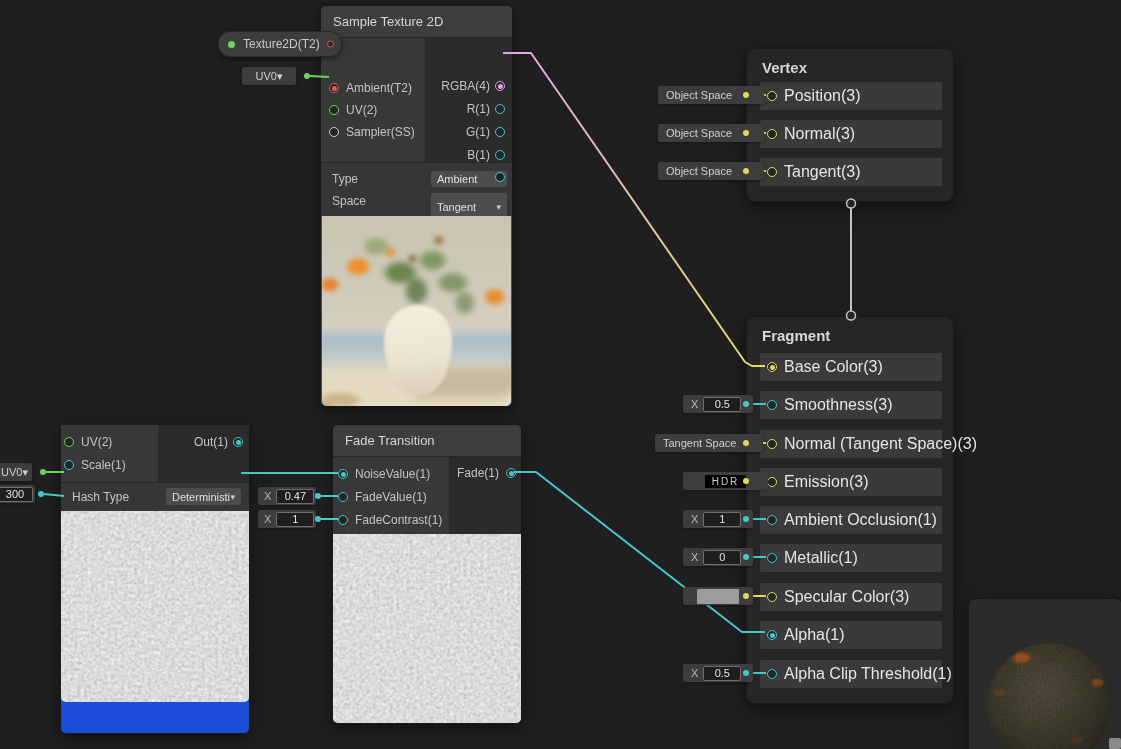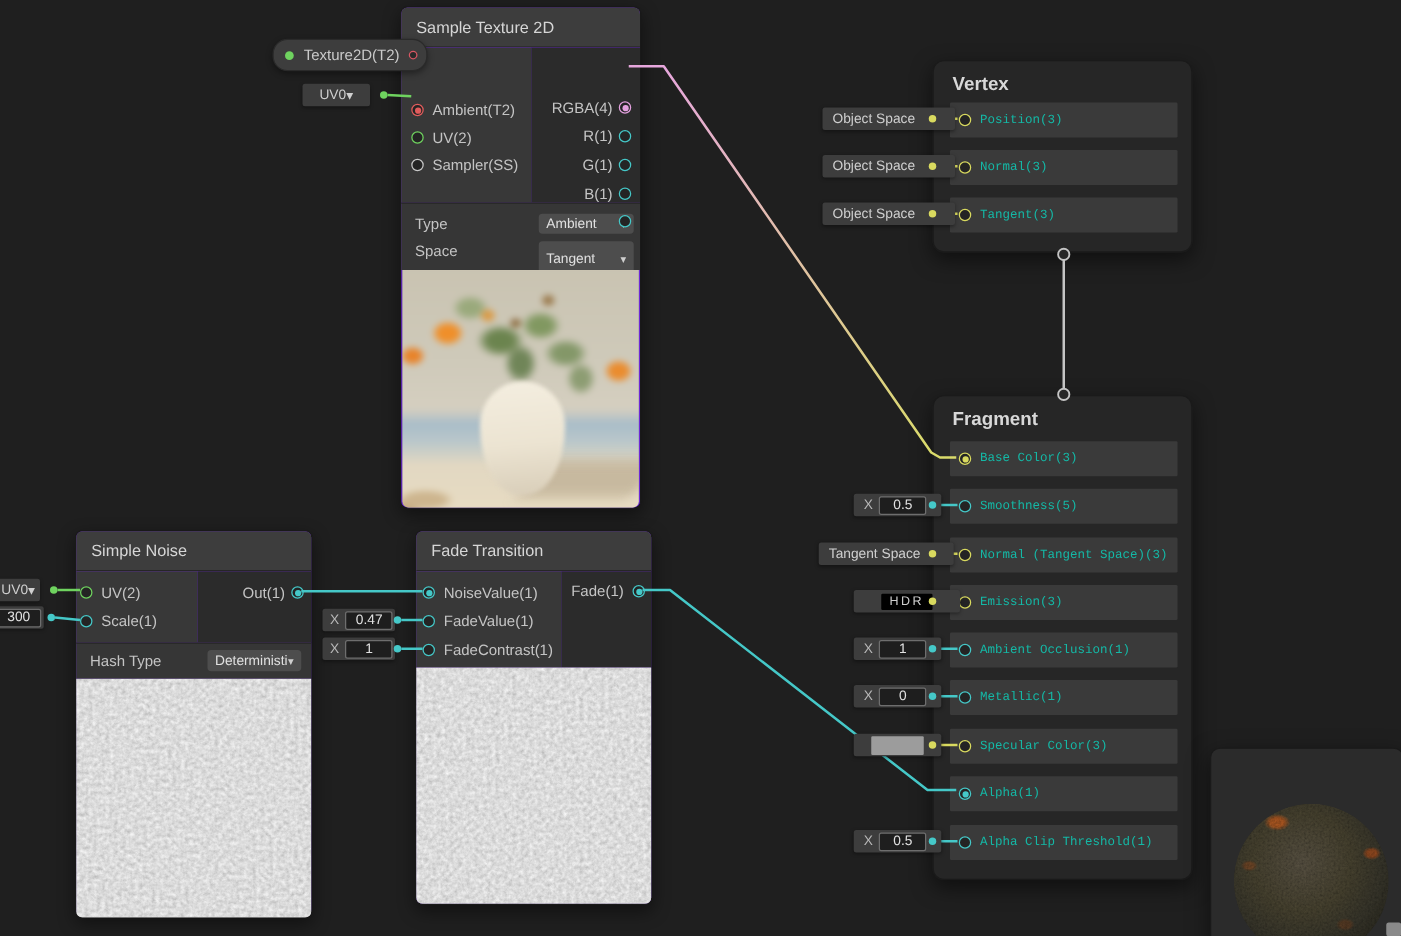--- a/index.html
+++ b/index.html
@@ -1,33 +1,33 @@
 <!DOCTYPE html>
 <html><head>
 <meta charset="utf-8">
 <style>
   html,body{margin:0;padding:0;background:#1f1f1f;}
   body{width:1121px;height:749px;position:relative;overflow:hidden;
        font-family:"Liberation Sans", sans-serif; -webkit-font-smoothing:antialiased;}
   
-  .node{position:absolute;background:#6d28d9;border:1px solid #191919;border-radius:6px;
+  .node{position:absolute;background:#1d4ed8;border:1px solid #191919;border-radius:6px;
         box-shadow:0 5px 14px rgba(0,0,0,.45);z-index:2;}
   .node-header{height:31px;background:#3d3d3d;border-radius:5px 5px 0 0;display:flex;align-items:center;
         padding:0 12px;font-size:13px;color:#d6d6d6;border-bottom:1px solid #262626;}
   .cols{position:relative;display:flex;}
   .col-in{background:#383838;}
   .col-out{background:#2b2b2b;}
   .settings{background:#363636;border-top:1px solid #262626;position:relative;}
   .preview{position:relative;overflow:hidden;border-radius:0 0 5px 5px;background:#888;}
   .ctx{position:absolute;background:rgba(38,38,38,.97);border:1px solid #1a1a1a;border-radius:9px;
        box-shadow:0 6px 16px rgba(0,0,0,.5);z-index:2;}
   .ctx-title{font-size:15px;color:#d8d8d8;padding:10px 15px 0 15px;font-weight:bold;}
   .ctx-row{position:absolute;left:13px;width:182px;height:28px;background:#3a3a3a;border-radius:1px;
        display:flex;align-items:center;}
-  .row-label{margin-left:24px;font-size:10px;color:#14b8a6;white-space:nowrap;font-family:Liberation Mono, monospace;}
+  .row-label{margin-left:24px;font-size:16px;color:#e5e5e5;white-space:nowrap;}
   
   .port{position:absolute;width:8px;height:8px;border-radius:50%;border:1.5px solid var(--c);
         background:#242424;transform:translate(-50%,-50%);z-index:6;}
   .port.filled::after{content:"";position:absolute;inset:1.5px;background:var(--c);border-radius:50%;}
   .ctx-row .port{left:12px;top:50%;}
   .plabel{position:absolute;font-size:12px;color:#c4c4c4;transform:translateY(-50%);white-space:nowrap;}
   .plabel.r{text-align:right;}
   
   .widget{position:absolute;background:#3d3d3d;border-radius:2px;height:18px;display:flex;align-items:center;
         font-size:11px;color:#cfcfcf;z-index:4;box-shadow:0 1px 3px rgba(0,0,0,.35);}
@@ -250,21 +250,21 @@
 <span class="wdot" style="--c:#d9da5f;left:746px;top:171px"></span>
 
 <div class="ctx" style="left:746px;top:316px;width:206px;height:386px">
   <div class="ctx-title">Fragment</div>
   <div class="ctx-row" style="top:36px">
     <span class="port filled" style="--c:#d9da5f"></span>
     <span class="row-label">Base Color(3)</span>
   </div>
   <div class="ctx-row" style="top:74px">
     <span class="port" style="--c:#45c8c8"></span>
-    <span class="row-label">Smoothness(5)</span>
+    <span class="row-label">Smoothness(3)</span>
   </div>
   <div class="ctx-row" style="top:113px">
     <span class="port" style="--c:#d9da5f"></span>
     <span class="row-label">Normal (Tangent Space)(3)</span>
   </div>
   <div class="ctx-row" style="top:151px">
     <span class="port" style="--c:#d9da5f"></span>
     <span class="row-label">Emission(3)</span>
   </div>
   <div class="ctx-row" style="top:189px">
@@ -322,23 +322,20 @@
 </div>
 <span class="wdot" style="--c:#d9da5f;left:746px;top:596px"></span>
 
 <div class="widget" style="left:683px;top:664px;width:70px">
   <span class="x">X</span>
   <span class="field">0.5</span>
 </div>
 <span class="wdot" style="--c:#45c8c8;left:746px;top:673px"></span>
 
 <div class="node" style="left:60px;top:424px;width:188px;height:308px">
-  <div class="node-header">
-    <span>Simple Noise</span>
-  </div>
   <div class="cols" style="height:57px">
     <div class="col-in" style="width:97px"></div>
     <div class="col-out" style="width:91px"></div>
     <span class="port" style="--c:#6fd35f;left:8px;top:17px"></span>
     <span class="port" style="--c:#45c8c8;left:8px;top:40px"></span>
     <span class="plabel" style="left:20px;top:17px">UV(2)</span>
     <span class="plabel" style="left:20px;top:40px">Scale(1)</span>
     <span class="port filled" style="--c:#45c8c8;left:177px;top:17px"></span>
     <span class="plabel r" style="right:21px;top:17px">Out(1)</span>
   </div>

